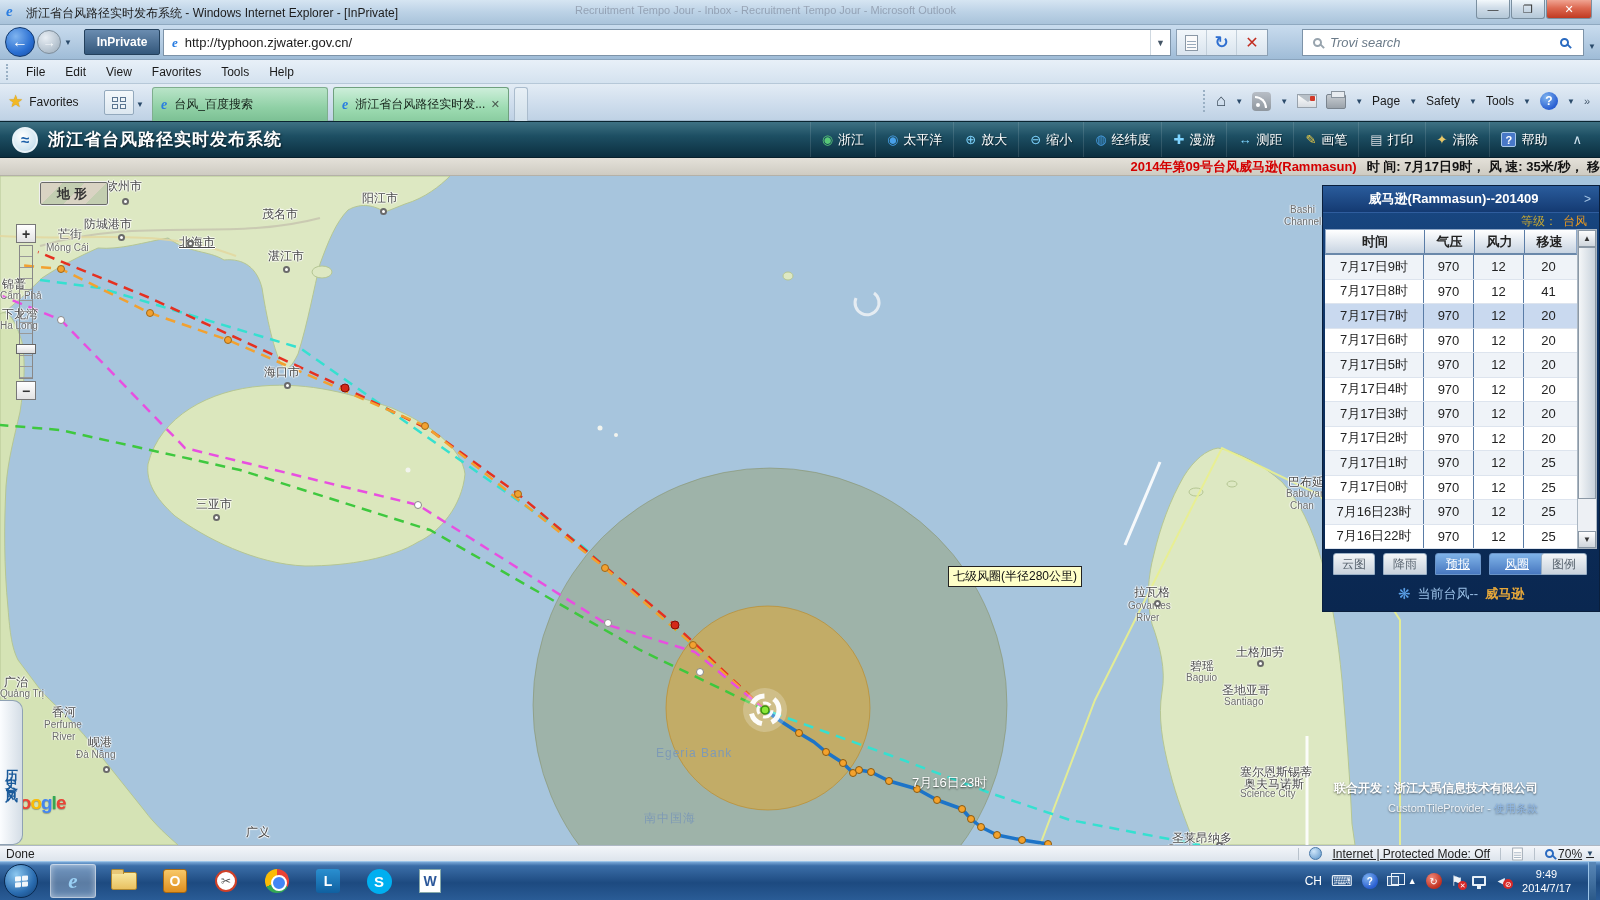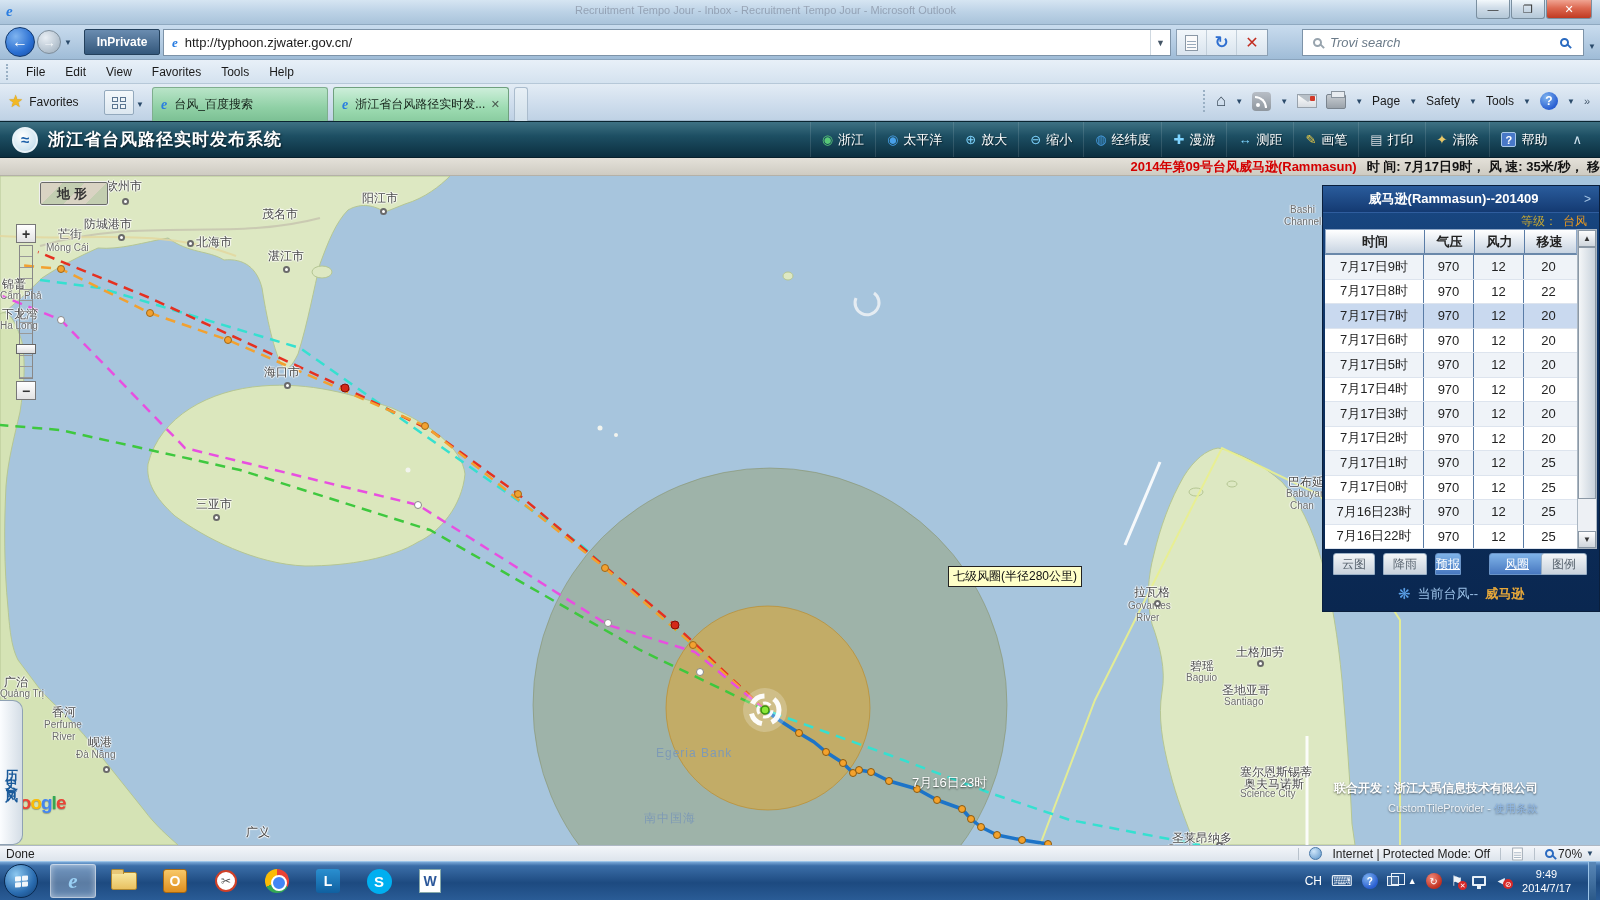--- a/index.html
+++ b/index.html
@@ -168,21 +168,21 @@
   .ptab.active { background:linear-gradient(180deg,#7fb3e8,#4878c0); color:#fff; text-decoration:underline; border-color:#6a94c8; }
   #current-row { position:absolute; left:0; top:395px; width:100%; height:26px; display:flex; align-items:center; justify-content:center; gap:7px; }
   #current-row .spiral { color:#5aa0e8; font-size:15px; }
   #current-row .cl { color:#9cc2e8; font-size:13px; }
   #current-row .cn { color:#e8a93a; font-size:13px; font-weight:bold; }
 
   
   #statusbar { position:absolute; left:0; top:845px; width:1600px; height:16px;
     background:linear-gradient(180deg,#f3f6fa,#dde4ec); border-top:1px solid #aeb8c4; font-size:12px; color:#222; }
   #status-left { position:absolute; left:6px; top:1px; }
-  #status-right { position:absolute; right:6px; top:0px; display:flex; align-items:center; gap:10px; height:100%; }
+  #status-right { position:absolute; right:6px; top:0px; display:flex; align-items:center; gap:10px; height:100%;text-decoration:underline; }
   .ssep { width:1px; height:12px; background:#b8c2cc; }
   .ic-globe { width:13px; height:13px; border-radius:50%; background:radial-gradient(circle at 35% 30%,#cfe6fa,#5a92c8); border:1px solid #4878a8; }
   .szoom { display:flex; align-items:center; gap:4px; }
 
   
   #taskbar { position:absolute; left:0; top:861px; width:1600px; height:39px;
     background:linear-gradient(180deg,#7aa8d8 0%,#3b6ea8 10%,#1d4a80 55%,#2a5c96 100%); border-top:1px solid #9cc4e8; display:flex; align-items:center; }
   #startorb { width:34px; height:34px; border-radius:50%; margin:0 12px 0 4px;
     background:radial-gradient(circle at 35% 30%,#8cc8f0,#2a6cb0 60%,#123c6e); border:1px solid #0a2a50;
     display:flex; align-items:center; justify-content:center; }
@@ -217,20 +217,21 @@
   #clock { text-align:center; font-size:11px; line-height:14px; margin-left:6px; }
   #showdesk { width:8px; height:39px; border-left:1px solid #9cc4e8; background:linear-gradient(180deg,#5a88b8,#2a5888); margin-left:8px; }
 </style>
 </head>
 <body>
 
 <div id="screen">
 
   <div id="titlebar">
     <span class="tb-ie">e</span>
+    <span class="tb-title">浙江省台风路径实时发布系统 - Windows Internet Explorer - [InPrivate]</span>
     <span class="tb-ghost">Recruitment Tempo Jour - Inbox - Recruitment Tempo Jour - Microsoft Outlook</span>
     <div class="winbtns">
       <div class="winbtn">—</div>
       <div class="winbtn">❐</div>
       <div class="winbtn close">✕</div>
     </div>
   </div>
 
   <div id="navbar">
     <div id="btn-back" class="navcircle">←</div>
@@ -453,21 +454,21 @@
         <circle cx="765" cy="534" r="7" fill="none" stroke="#ffffff" stroke-width="3" stroke-dasharray="8 5" opacity="0.95" transform="rotate(40 765 534)"></circle>
         <circle cx="765" cy="534" r="4" fill="#8ae838" stroke="#3a9010" stroke-width="1.5"></circle>
       </g>
     </svg>
 
     <div id="map-labels">
         <div class="ml ml-city" style="left: 106px; top: 2px;">钦州市</div>
         <div class="mdot" style="left: 122px; top: 22px;"></div>
         <div class="ml ml-city" style="left: 84px; top: 40px;">防城港市</div>
         <div class="mdot" style="left: 118px; top: 58px;"></div>
-        <div class="ml ml-city" style="left: 196px; top: 58px;">北海市</div>
+        <div class="ml ml-city" style="left: 179px; top: 58px; text-decoration: underline;">北海市</div>
         <div class="mdot" style="left: 187px; top: 64px;"></div>
         <div class="ml ml-city" style="left: 268px; top: 72px;">湛江市</div>
         <div class="mdot" style="left: 283px; top: 90px;"></div>
         <div class="ml ml-city" style="left: 262px; top: 30px;">茂名市</div>
         <div class="ml ml-city" style="left: 362px; top: 14px;">阳江市</div>
         <div class="mdot" style="left: 380px; top: 32px;"></div>
         <div class="ml ml-city" style="left: 58px; top: 50px;">芒街</div>
         <div class="ml ml-latin" style="left: 46px; top: 66px;">Móng Cái</div>
         <div class="ml ml-city" style="left: 2px; top: 100px;">锦普</div>
         <div class="ml ml-latin" style="left: 0px; top: 114px;">Cẩm Phả</div>
@@ -552,21 +553,21 @@
             <div class="trow odd">
               <div class="tc tc0">7月17日9时</div>
               <div class="tc tc1">970</div>
               <div class="tc tc2">12</div>
               <div class="tc tc3">20</div>
             </div>
             <div class="trow">
               <div class="tc tc0">7月17日8时</div>
               <div class="tc tc1">970</div>
               <div class="tc tc2">12</div>
-              <div class="tc tc3">22</div>
+              <div class="tc tc3">41</div>
             </div>
             <div class="trow odd sel">
               <div class="tc tc0">7月17日7时</div>
               <div class="tc tc1">970</div>
               <div class="tc tc2">12</div>
               <div class="tc tc3">20</div>
             </div>
             <div class="trow">
               <div class="tc tc0">7月17日6时</div>
               <div class="tc tc1">970</div>
@@ -624,21 +625,21 @@
           </div>
       </div>
       <div id="pscroll">
         <div class="sbtn">▲</div>
         <div id="sthumb"></div>
         <div class="sbtn down">▼</div>
       </div>
       <div id="panel-tabs">
           <div class="ptab" style="left: 10px; width: 42px;">云图</div>
           <div class="ptab" style="left: 60px; width: 44px;">降雨</div>
-          <div class="ptab active" style="left: 112px; width: 26px;">预报</div>
+          <div class="ptab active" style="left: 112px; width: 46px;">预报</div>
           <div class="ptab active" style="left: 166px; width: 56px;">风圈</div>
           <div class="ptab" style="left: 218px; width: 46px;">图例</div>
         </div>
       <div id="current-row">
         <span class="spiral">❋</span>
         <span class="cl">当前台风--</span>
         <span class="cn">威马逊</span>
       </div>
     </div>
   </div>

